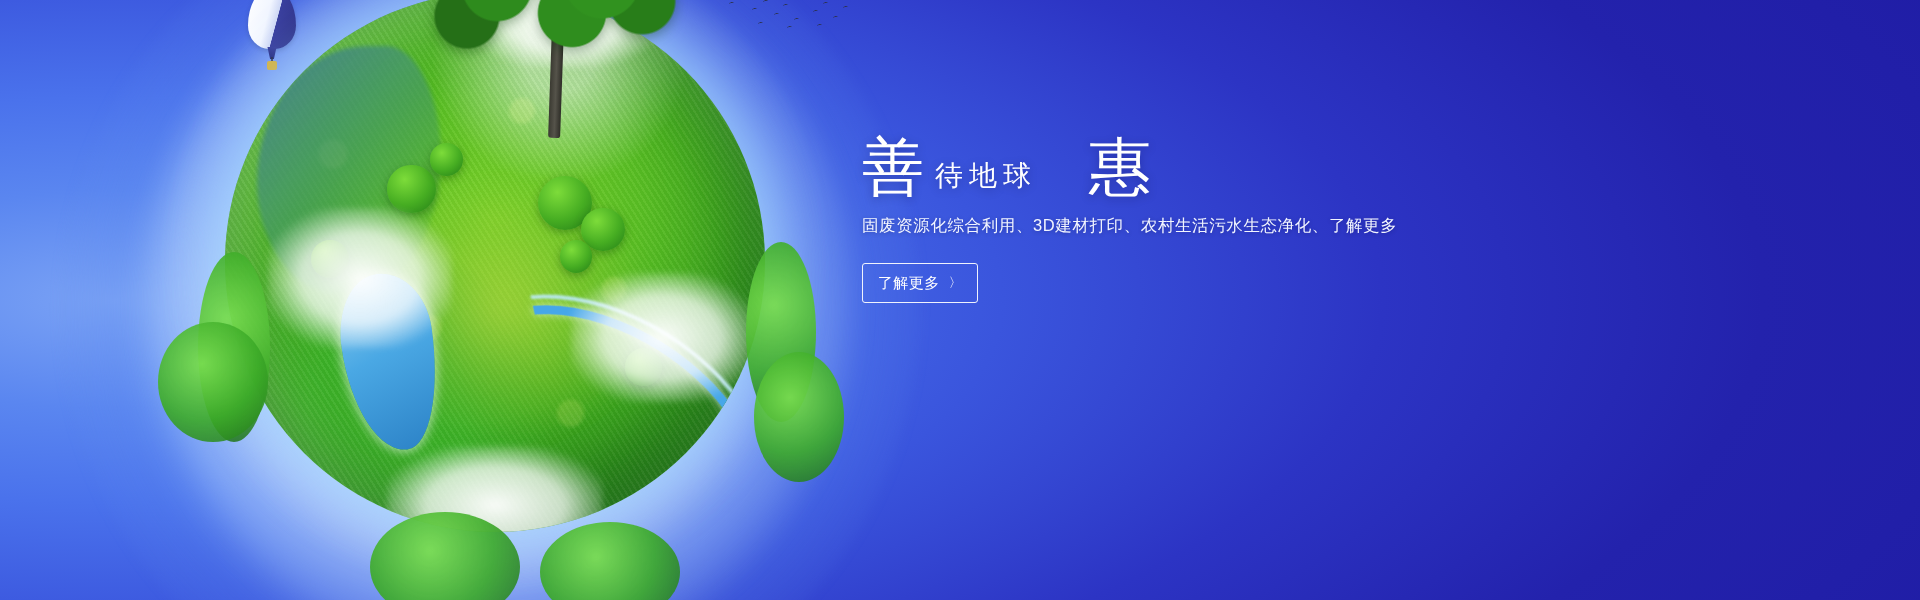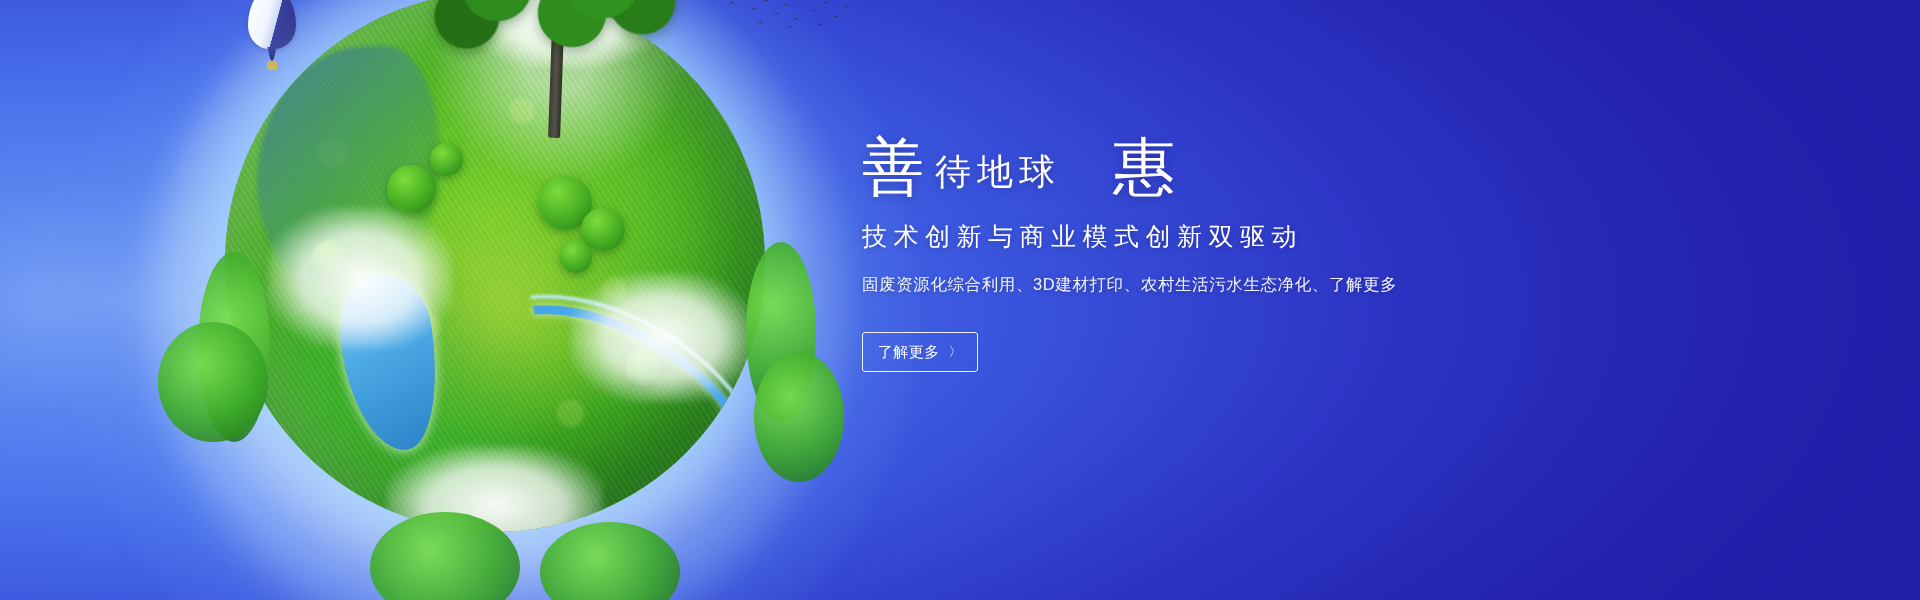--- a/index.html
+++ b/index.html
@@ -224,21 +224,21 @@
     font-family:"Liberation Serif","DejaVu Serif",serif;
   }
   .hl-big{
     font-size:62px;
     font-weight:400;
     letter-spacing:1px;
     position:relative;
     top:4px;
   }
   .hl-small{
-    font-size:36px;
+    font-size:28px;
     font-weight:400;
     letter-spacing:6px;
     padding-left:10px;
     position:relative;
     top:-4px;
   }
   .hl-gap{ display:inline-block; width:52px; }
 
   .subtitle{
     margin-top:26px;
@@ -252,21 +252,21 @@
   .desc{
     margin-top:21px;
     color:#f2f5ff;
     font-size:16.5px;
     letter-spacing:.6px;
     white-space:nowrap;
     text-shadow:0 1px 4px rgba(0,0,60,.3);
   }
 
   .cta{
-    margin-top:36px;
+    margin-top:26px;
     display:inline-flex;
     align-items:center;
     justify-content:center;
     gap:9px;
     width:116px;
     height:40px;
     border:1px solid rgba(255,255,255,.92);
     border-radius:3px;
     background:transparent;
     color:#ffffff;
@@ -355,21 +355,20 @@
 
   <div class="copy">
 
     <div class="headline">
       <span class="hl-big">善</span>
       <span class="hl-small">待地球</span>
       <span class="hl-gap"></span>
       <span class="hl-big">惠</span>
     </div>
 
-    <div class="subtitle">技术创新与商业模式创新双驱动</div>
 
     <div class="desc">固废资源化综合利用、3D建材打印、农村生活污水生态净化、了解更多</div>
 
     <button class="cta">
       <span>了解更多</span>
       <span class="chev">〉</span>
     </button>
 
   </div>
 </div>

